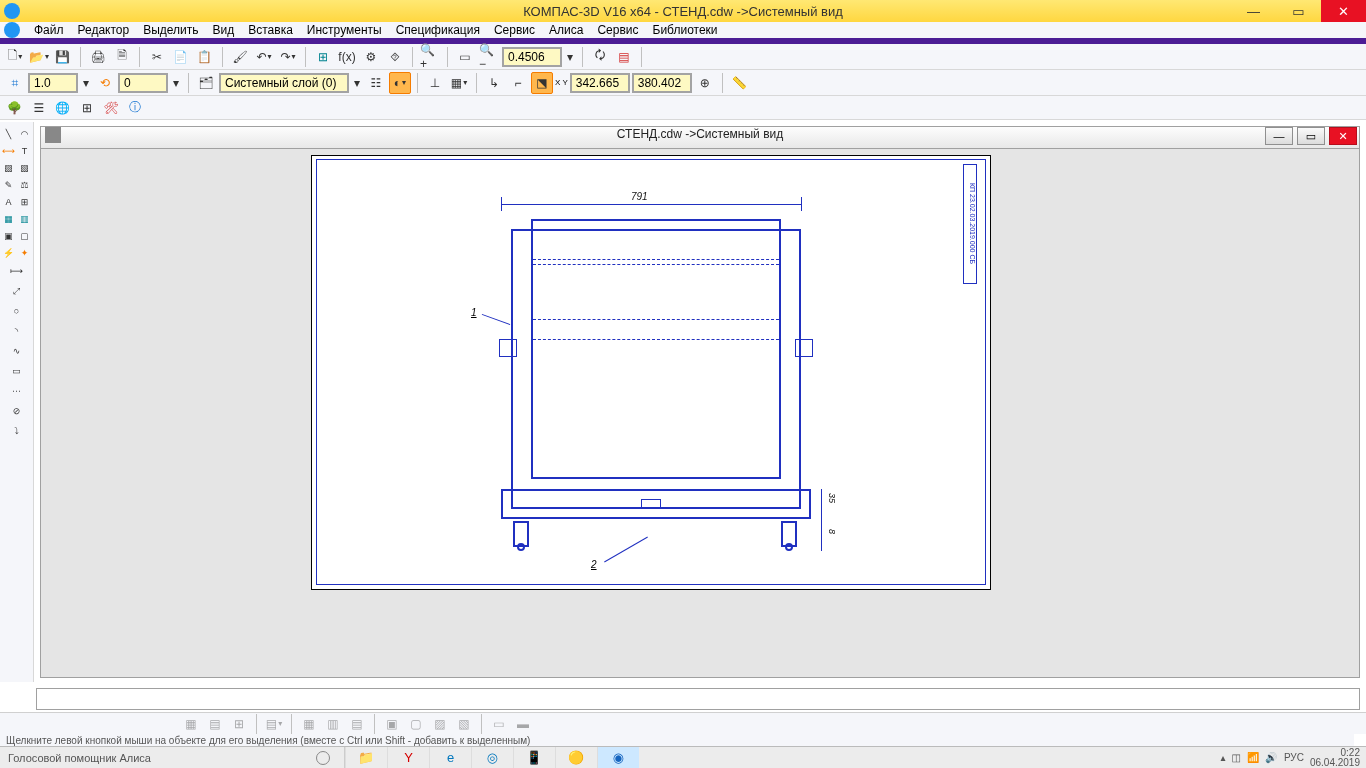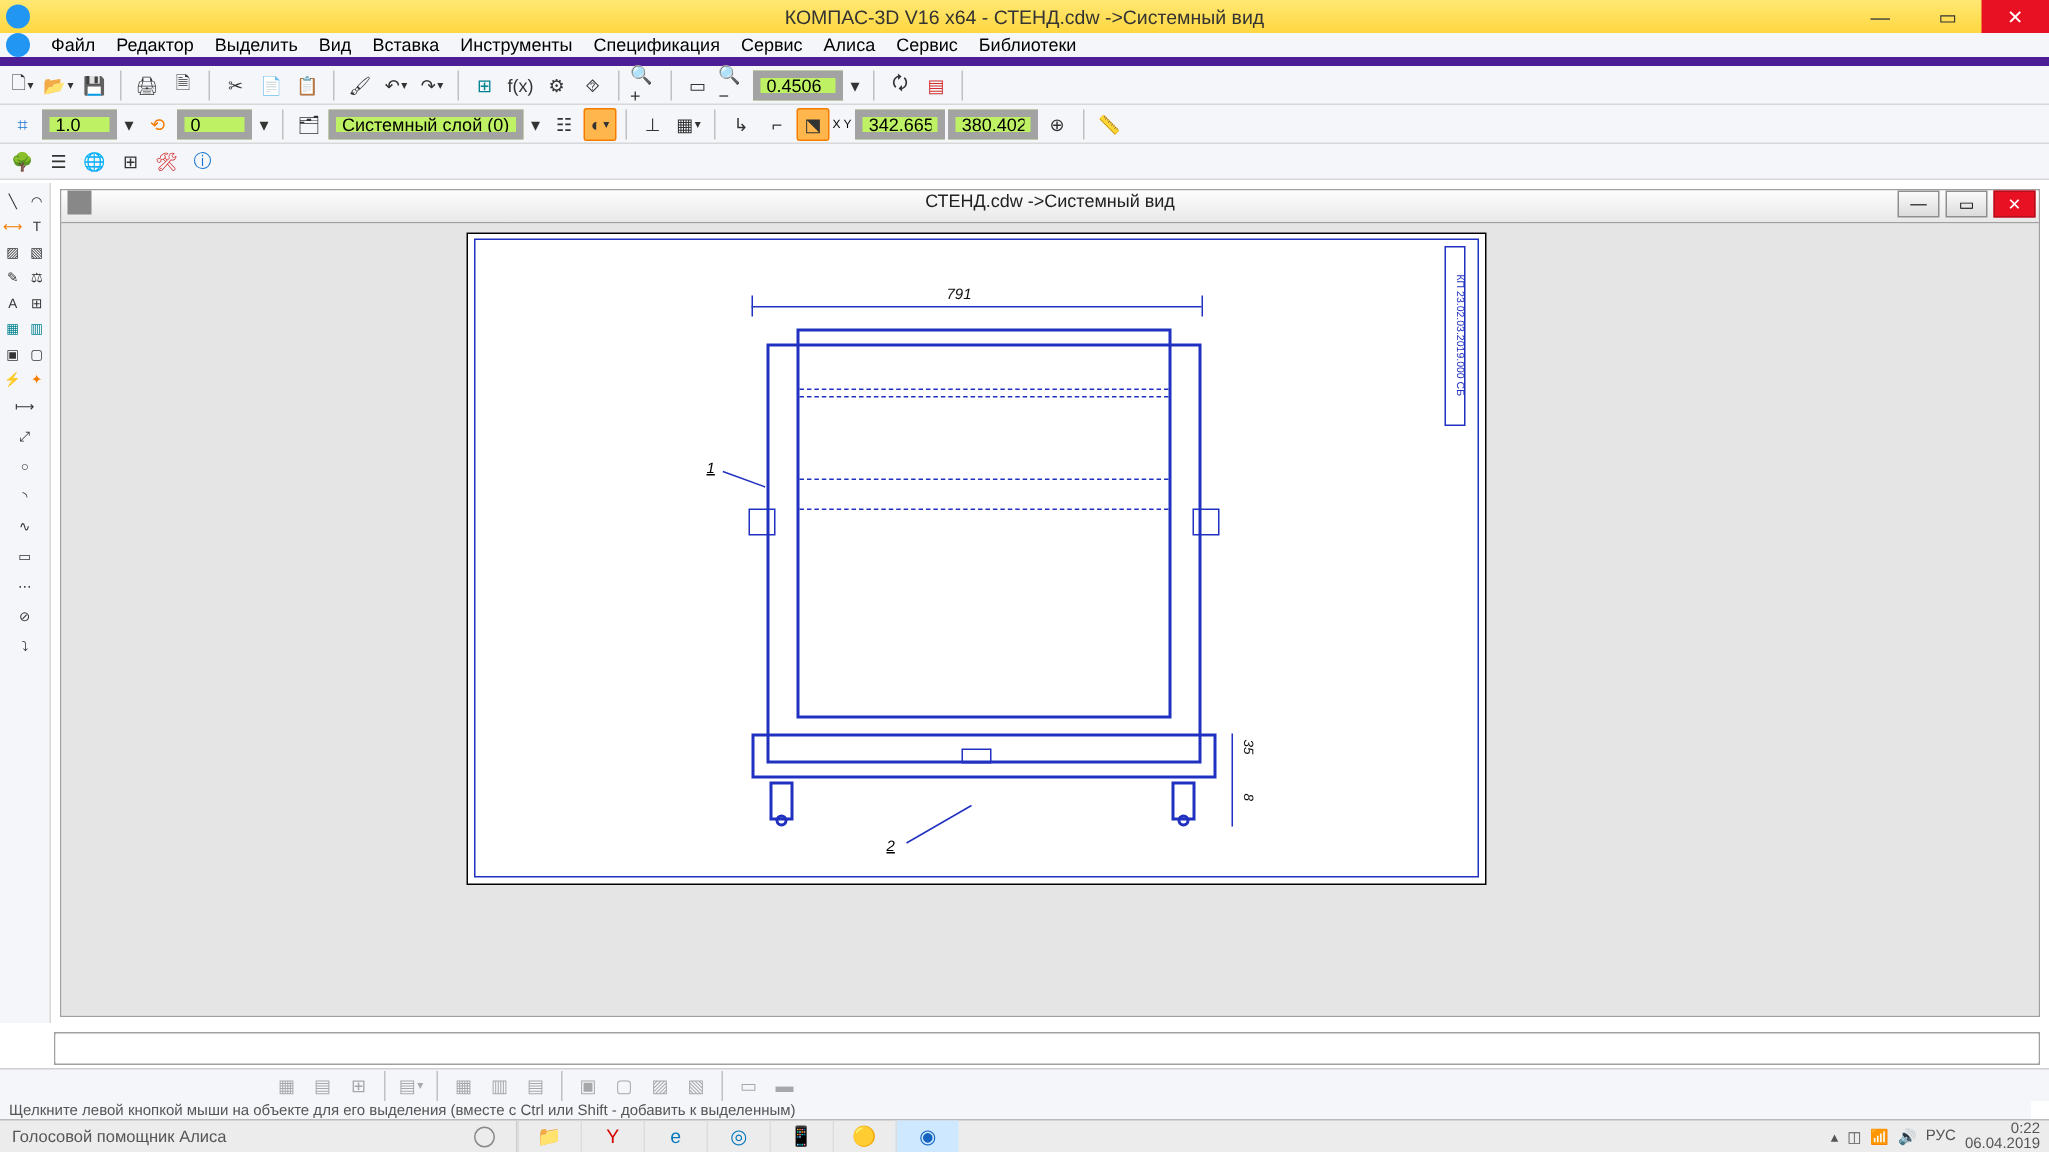--- a/index.html
+++ b/index.html
@@ -17,21 +17,21 @@
 .menubar { height: 22px; background: #f5f6fa; border-bottom: 6px solid #4c1d95; display:flex; align-items:center; padding-left: 4px; gap: 2px; }
 .menubar .mappicon { width:16px; height:16px; background:#2196f3; border-radius:50%; margin-right:6px; }
 .menubar .mitem { padding: 2px 6px; color:#000; font-size:12px; cursor:default; }
 
 
 .tbrow { height: 26px; background:#f5f6fa; border-bottom:1px solid #d8d8d8; display:flex; align-items:center; padding:0 4px; gap:2px; }
 .tbbtn { width:22px; height:22px; border:1px solid transparent; display:flex; align-items:center; justify-content:center; font-size:12px; color:#333; border-radius:2px; }
 .tbbtn.disabled { opacity:0.4; }
 .tbsep { width:1px; height:20px; background:#c0c0c0; margin:0 4px; }
 .tbbtn .dd { font-size:8px; margin-left:1px; }
-.tbinput { height:20px; border:5px solid #a3a3a3; background:#bef264; font-size:12px; padding:0 4px; }
+.tbinput { height:20px; border:2px solid #a3a3a3; background:#fef9c3; font-size:12px; padding:0 4px; }
 .tbinput.small { width:50px; }
 .tbinput.wide { width:130px; }
 .tbinput.num { width:60px; text-align:left; }
 .orange-btn { background:#ffb74d !important; border-color:#f57c00 !important; }
 
 
 .workarea { position:absolute; top:122px; left:0; right:0; bottom:86px; display:flex; background:#fff; }
 .vtoolbar { width:34px; background:#f5f6fa; border-right:1px solid #d8d8d8; display:flex; flex-direction:column; align-items:center; padding-top:4px; gap:2px; }
 .vtoolbar .col2 { display:flex; gap:1px; }
 .vtbtn { width:15px; height:15px; border:1px solid transparent; display:flex; align-items:center; justify-content:center; font-size:9px; color:#333; }

